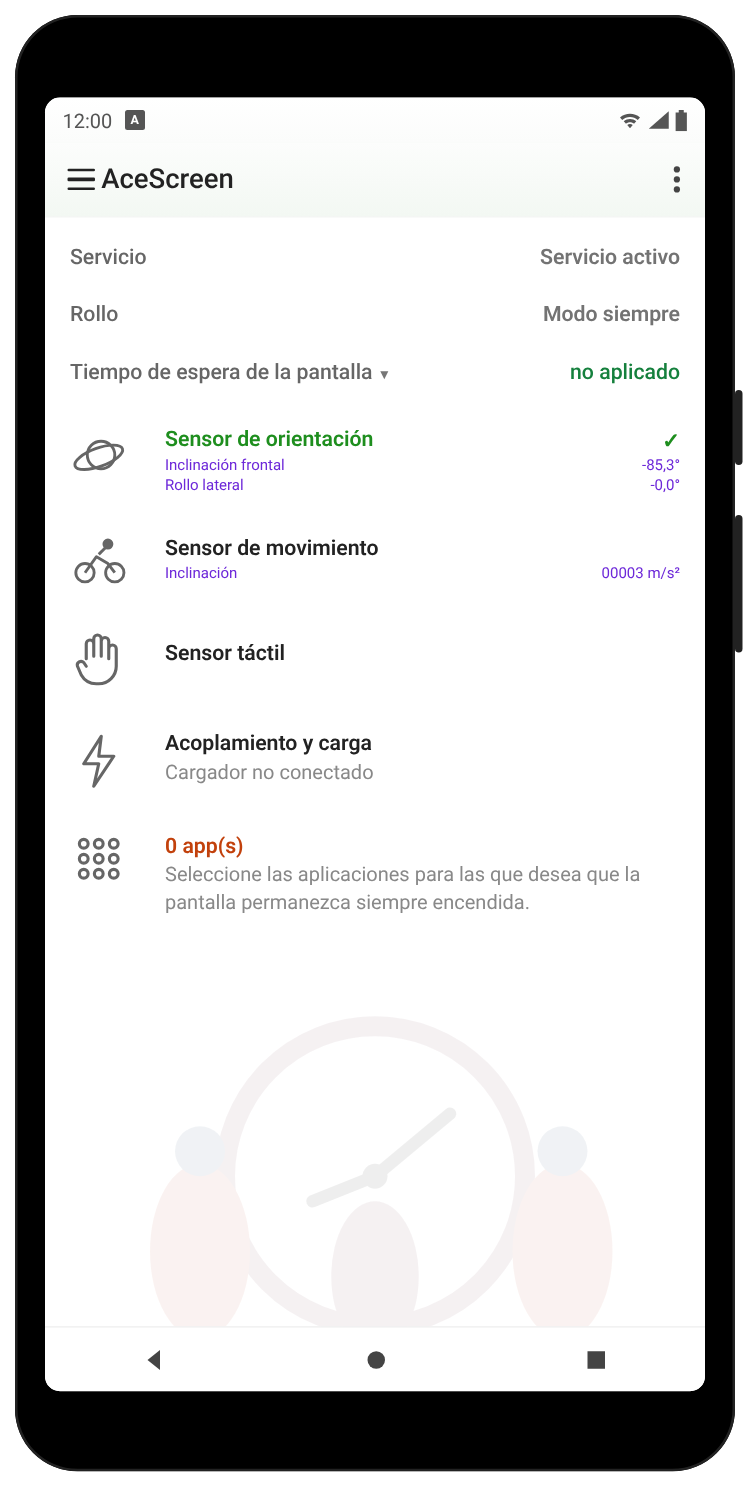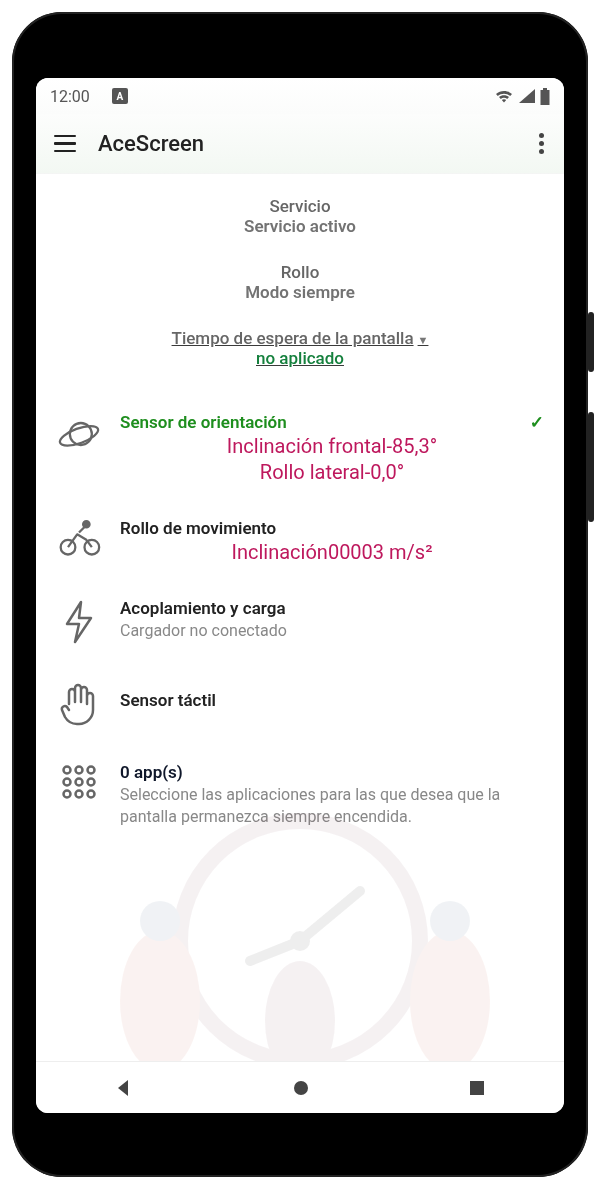--- a/index.html
+++ b/index.html
@@ -60,63 +60,62 @@
   }
   .status-bar {
     height: 36px;
     display: flex;
     align-items: center;
     padding: 0 14px;
     font-size: 16px;
     color: #555;
     background: linear-gradient(#fff, #fbfcfb);
   }
-  .status-bar .left { flex: 1; display: flex; align-items: center; gap: 22px; }
+  .status-bar .left { flex: 1; display: flex; align-items: center; gap: 10px; }
   .status-bar .right { display: flex; align-items: center; gap: 4px; }
   .kbd-badge {
     width: 16px; height: 16px; background: #555; color: #fff;
     font-size: 10px; display: flex; align-items: center; justify-content: center;
     border-radius: 2px; font-weight: bold;
   }
   .app-bar {
     height: 60px;
     background: linear-gradient(#fcfdfc, #f3f8f3);
     display: flex;
     align-items: center;
     padding: 0 14px 0 18px;
-    gap: 22px;
+    gap: 5px;
     border-bottom: 1px solid rgba(0,0,0,0.03);
   }
   .hamburger { display: flex; flex-direction: column; gap: 5px; cursor: pointer; }
   .hamburger span { width: 22px; height: 2.5px; background: #222; border-radius: 1px; }
   .app-title { font-size: 22px; font-weight: 500; color: #222; flex: 1; }
   .overflow-dots { display: flex; flex-direction: column; gap: 3px; padding: 6px; cursor: pointer; }
   .overflow-dots span { width: 5px; height: 5px; background: #444; border-radius: 50%; }
   .content {
     flex: 1;
     padding: 22px 20px 0 20px;
     color: #3a3a3a;
     position: relative;
   }
   .status-row {
     display: flex;
     justify-content: space-between;
     align-items: center;
     font-size: 17px;
     margin-bottom: 26px;
-    flex-direction: column;
   }
   .status-row .label { color: #666; font-weight: 500; }
   .status-row .value-green { color: #737373; font-weight: 600; }
   .status-row .value-dark { color: #15803d; font-weight: 500; }
-  .status-row.timeout { margin-bottom: 44px; text-decoration: underline; }
+  .status-row.timeout { margin-bottom: 34px; }
   .dropdown-ind { font-size: 11px; margin-left: 4px; color: #777; }
   .sensor-block {
     display: flex;
-    gap: 18px;
+    gap: 30px;
     margin-bottom: 34px;
   }
   .sensor-icon {
     width: 46px;
     display: flex;
     align-items: flex-start;
     justify-content: center;
     padding-top: 0;
     color: #666;
   }
@@ -125,32 +124,32 @@
     font-size: 17px;
     font-weight: 600;
     color: #222;
     display: flex;
     justify-content: space-between;
   }
   .sensor-title.active { color: #1e8e1e; }
   .sensor-title .check { color: #1e8e1e; font-weight: bold; }
   .sensor-line {
     display: flex;
-    justify-content: center;
-    font-size: 20px;
-    color: #be185d;
+    justify-content: space-between;
+    font-size: 12px;
+    color: #6d28d9;
     margin-top: 2px;
   }
   .sensor-desc {
     font-size: 16px;
     color: #888;
     margin-top: 2px;
     line-height: 1.35;
   }
-  .apps-count { color: #0f172a; font-weight: 600; }
+  .apps-count { color: #c2410c; font-weight: 600; }
   .bg-illustration {
     position: absolute;
     bottom: 0;
     left: 0; right: 0;
     height: 320px;
     opacity: 0.08;
     display: flex;
     align-items: flex-end;
     justify-content: center;
     overflow: hidden;
@@ -269,48 +268,48 @@
           <div class="sensor-icon">
             <svg width="44" height="40" viewBox="0 0 48 40" fill="none" stroke="#666" stroke-width="2.5">
               <circle cx="12" cy="30" r="8"></circle>
               <circle cx="38" cy="30" r="8"></circle>
               <path d="M12 30 L22 16 L32 22 L38 30" stroke-linejoin="round"></path>
               <path d="M24 14 L30 8"></path>
               <circle cx="32" cy="5" r="3.5" fill="#666"></circle>
             </svg>
           </div>
           <div class="sensor-body">
-            <div class="sensor-title">Rollo de movimiento</div>
+            <div class="sensor-title">Sensor de movimiento</div>
             <div class="sensor-line">
               <span>Inclinación</span>
               <span>00003 m/s²</span>
             </div>
           </div>
         </div>
 
         <div class="sensor-block">
           <div class="sensor-icon">
+            <svg width="40" height="48" viewBox="0 0 40 48" fill="none" stroke="#666" stroke-width="2.5" stroke-linejoin="round" stroke-linecap="round">
+              <path d="M10 24 V12 a3 3 0 0 1 6 0 V22 M16 22 V8 a3 3 0 0 1 6 0 V22 M22 22 V10 a3 3 0 0 1 6 0 V24 M28 24 V16 a3 3 0 0 1 6 0 V30 a14 14 0 0 1 -14 14 h-2 a14 14 0 0 1 -12 -7 L3 30 a3 3 0 0 1 5 -3 L10 30"></path>
+            </svg>
+          </div>
+          <div class="sensor-body" style="padding-top:10px;">
+            <div class="sensor-title">Sensor táctil</div>
+          </div>
+        </div>
+
+        <div class="sensor-block">
+          <div class="sensor-icon">
             <svg width="36" height="48" viewBox="0 0 36 48" fill="none" stroke="#666" stroke-width="2.5" stroke-linejoin="round">
               <path d="M20 4 L6 26 H18 L14 44 L30 20 H18 Z"></path>
             </svg>
           </div>
           <div class="sensor-body">
             <div class="sensor-title">Acoplamiento y carga</div>
             <div class="sensor-desc">Cargador no conectado</div>
-          </div>
-        </div>
-
-        <div class="sensor-block">
-          <div class="sensor-icon">
-            <svg width="40" height="48" viewBox="0 0 40 48" fill="none" stroke="#666" stroke-width="2.5" stroke-linejoin="round" stroke-linecap="round">
-              <path d="M10 24 V12 a3 3 0 0 1 6 0 V22 M16 22 V8 a3 3 0 0 1 6 0 V22 M22 22 V10 a3 3 0 0 1 6 0 V24 M28 24 V16 a3 3 0 0 1 6 0 V30 a14 14 0 0 1 -14 14 h-2 a14 14 0 0 1 -12 -7 L3 30 a3 3 0 0 1 5 -3 L10 30"></path>
-            </svg>
-          </div>
-          <div class="sensor-body" style="padding-top:10px;">
-            <div class="sensor-title">Sensor táctil</div>
           </div>
         </div>
 
         <div class="sensor-block">
           <div class="sensor-icon">
             <svg width="40" height="40" viewBox="0 0 40 40" fill="none" stroke="#666" stroke-width="2.5">
               <circle cx="8" cy="8" r="3.5"></circle>
                 <circle cx="20" cy="8" r="3.5"></circle>
                 <circle cx="32" cy="8" r="3.5"></circle>
               <circle cx="8" cy="20" r="3.5"></circle>

